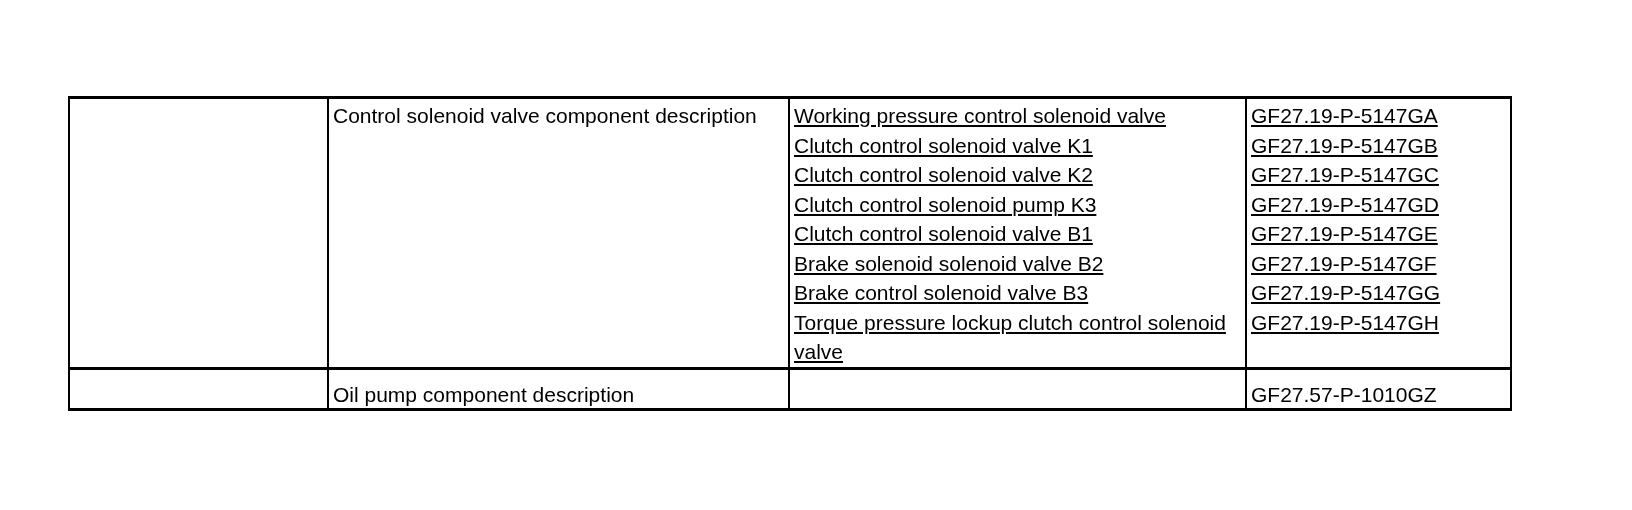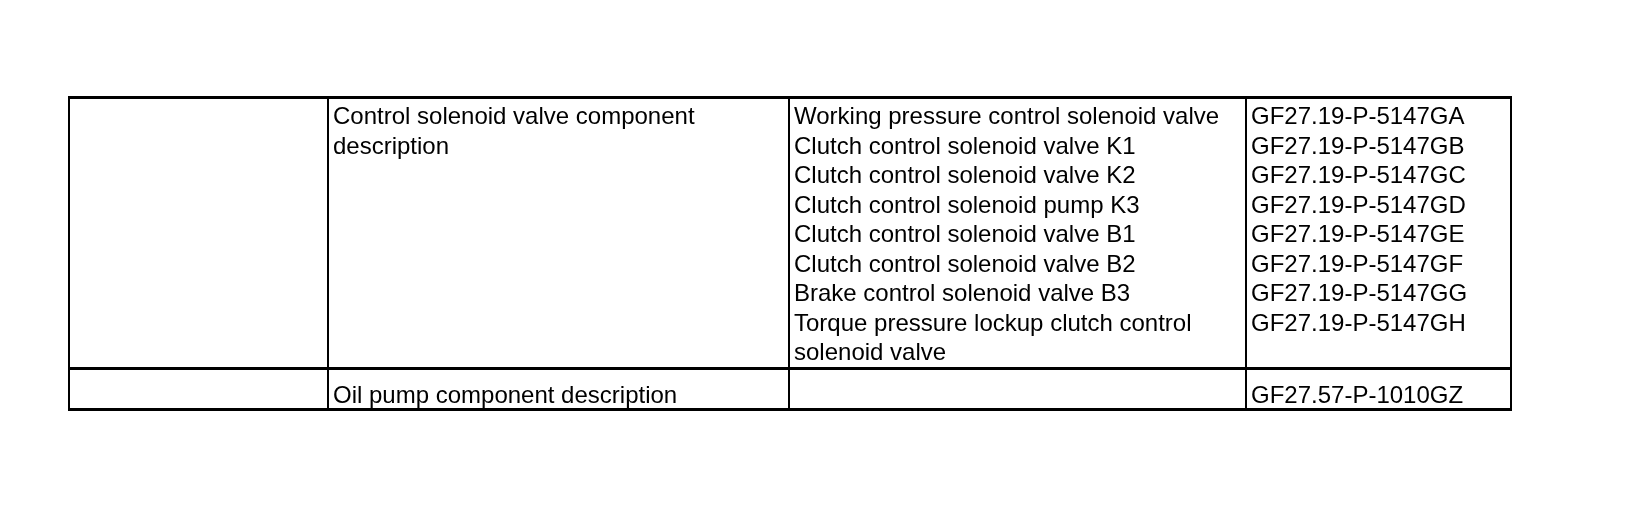--- a/index.html
+++ b/index.html
@@ -15,21 +15,21 @@
     font-family: "Liberation Sans", sans-serif;
     color: #000000;
   }
   table.spec-table {
     position: absolute;
     left: 68px;
     top: 96px;
     width: 1442px;
     border-collapse: collapse;
     table-layout: fixed;
-    font-size: 24px;
+    font-size: 21px;
   }
   table.spec-table td {
     border-left: 2px solid #000000;
     border-right: 2px solid #000000;
     border-top: 3px solid #000000;
     border-bottom: 3px solid #000000;
     vertical-align: top;
     padding: 2px 4px 0 4px;
     overflow: hidden;
   }
@@ -41,20 +41,21 @@
     line-height: 26px;
     padding-top: 12px;
     vertical-align: middle;
   }
   .line {
     line-height: 29.5px;
     white-space: normal;
   }
   .col-desc .line, .col-code .line {
     min-height: 29.5px;
+    text-decoration: underline;
   }
 </style>
 </head>
 <body>
 
 <div class="page">
   <table class="spec-table">
     <colgroup>
       <col style="width:259px">
       <col style="width:461px">
@@ -66,21 +67,21 @@
         <td></td>
         <td>
           <div class="line">Control solenoid valve component description</div>
         </td>
         <td class="col-desc">
           <div class="line">Working pressure control solenoid valve</div>
           <div class="line">Clutch control solenoid valve K1</div>
           <div class="line">Clutch control solenoid valve K2</div>
           <div class="line">Clutch control solenoid pump K3</div>
           <div class="line">Clutch control solenoid valve B1</div>
-          <div class="line">Clutch control solenoid valve B2</div>
+          <div class="line">Brake solenoid solenoid valve B2</div>
           <div class="line">Brake control solenoid valve B3</div>
           <div class="line">Torque pressure lockup clutch control solenoid valve</div>
         </td>
         <td class="col-code">
           <div class="line">GF27.19-P-5147GA</div>
           <div class="line">GF27.19-P-5147GB</div>
           <div class="line">GF27.19-P-5147GC</div>
           <div class="line">GF27.19-P-5147GD</div>
           <div class="line">GF27.19-P-5147GE</div>
           <div class="line">GF27.19-P-5147GF</div>

